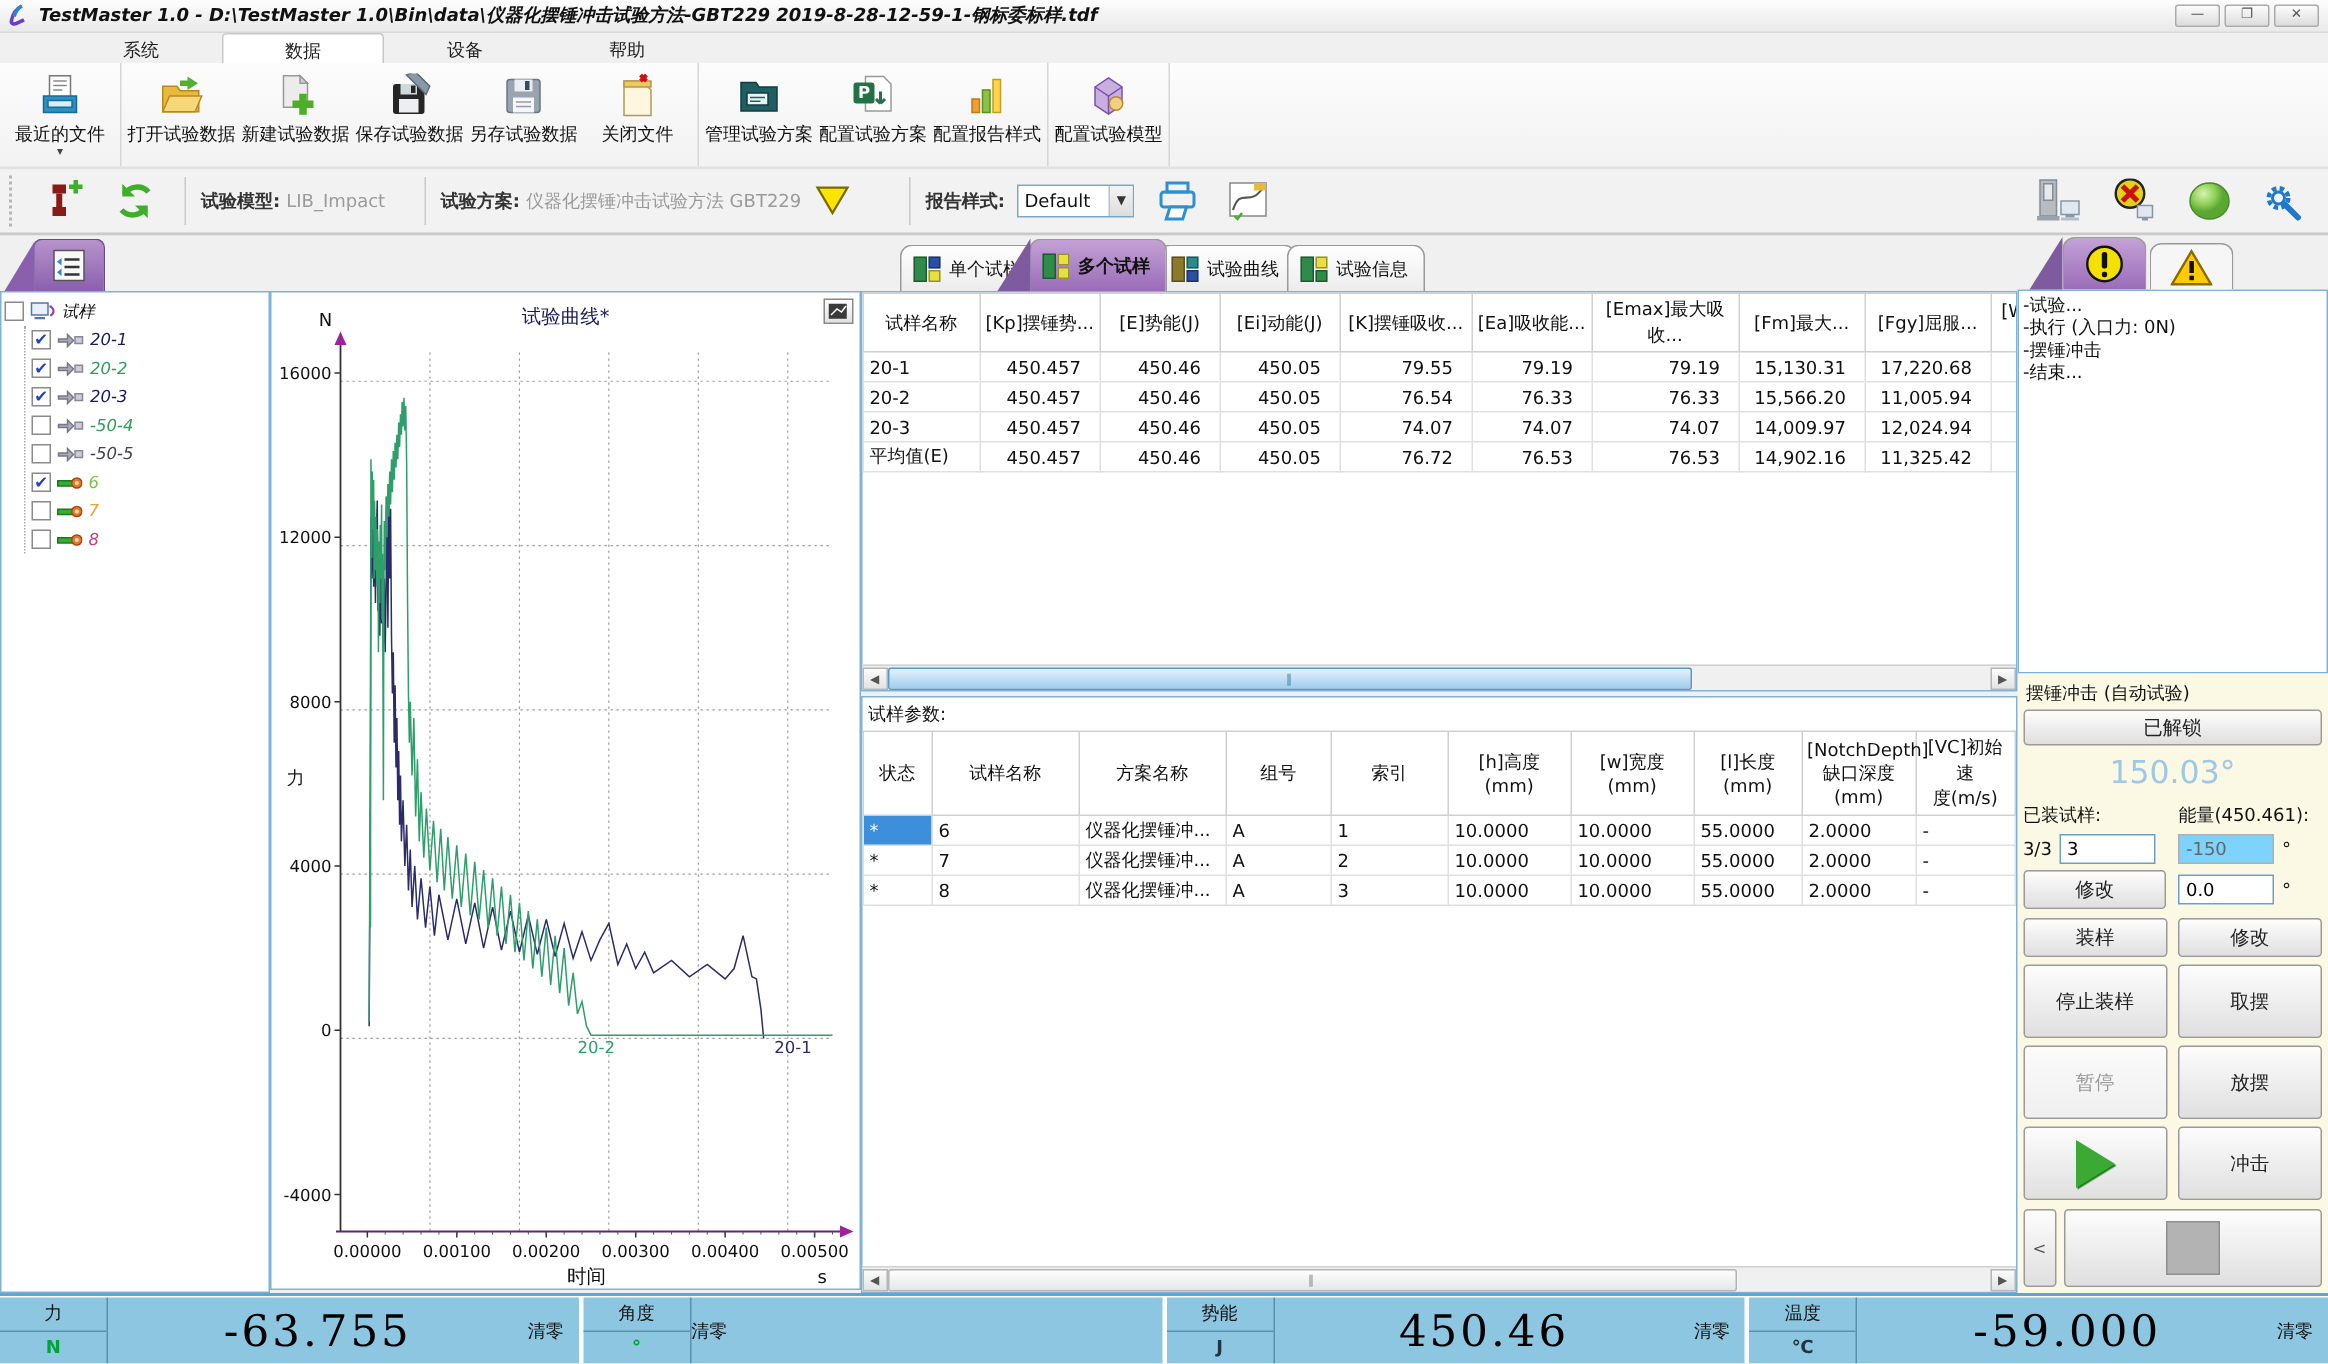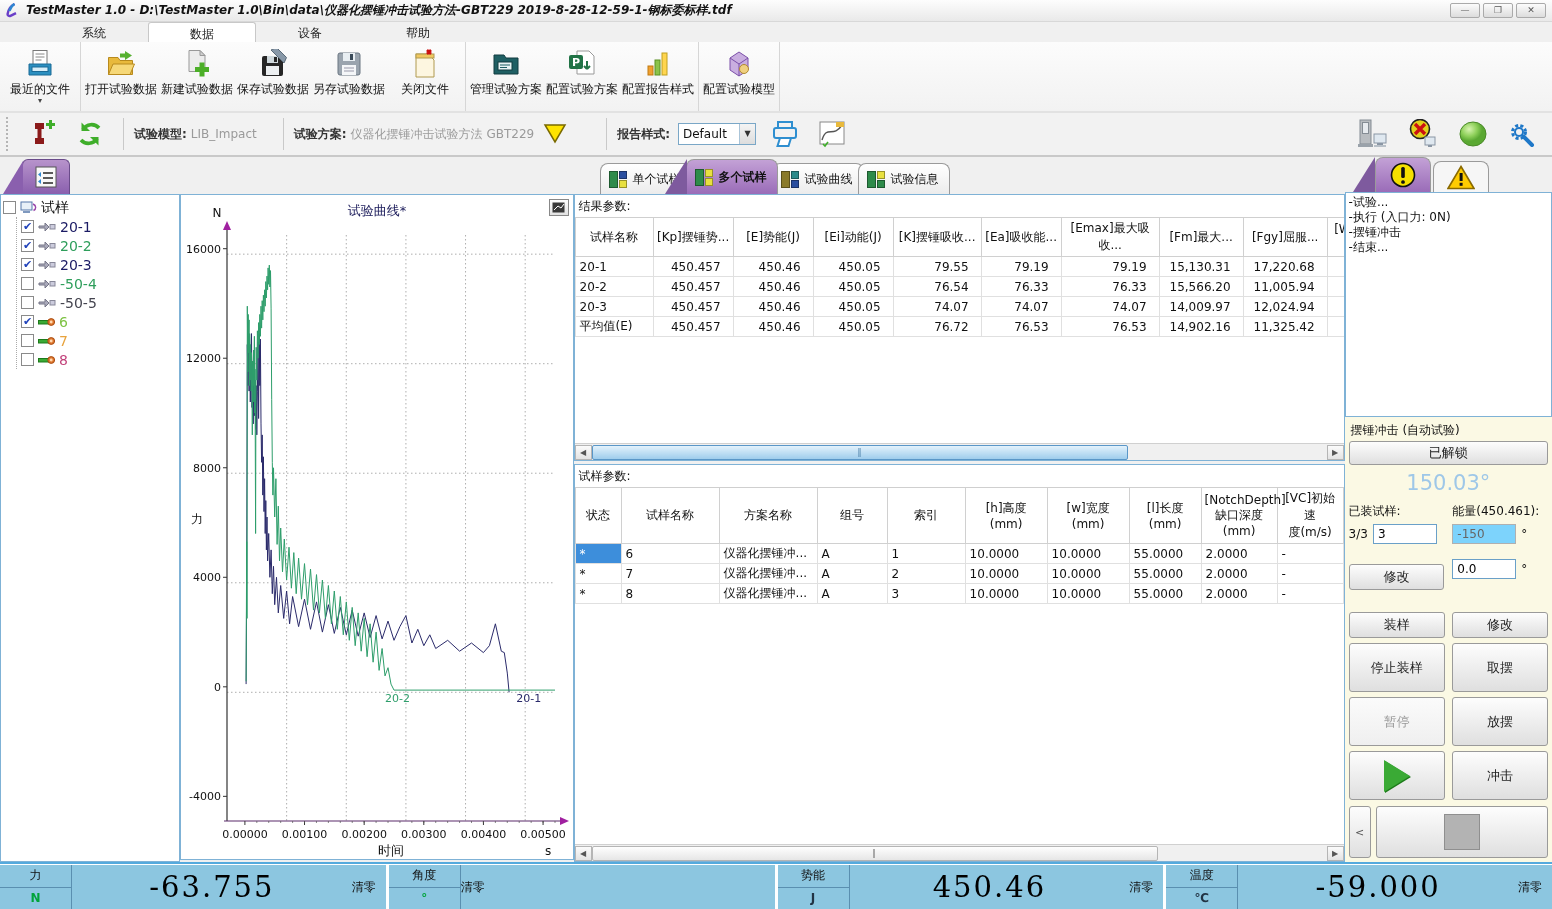--- a/index.html
+++ b/index.html
@@ -45,21 +45,21 @@
 
 .tabicon-strip { height:37px; position:relative; }
 .left-tab { position:absolute; left:22px; top:2px; width:48px; height:35px; background:linear-gradient(#b793cb,#8a5fae); border:1px solid #6a4b8a; border-bottom:none; border-radius:6px 6px 0 0; display:flex; align-items:center; justify-content:center; }
 .left-tab:before { content:""; position:absolute; left:-20px; bottom:0; width:0; height:0; border-bottom:33px solid #8a5fae; border-left:20px solid transparent; }
 
 .panel { background:#fff; border:1px solid #7fb2d6; }
 .tree-panel { flex:1; overflow:hidden; padding:3px 2px; }
 .tree-root-row, .tree-row { display:flex; align-items:center; gap:4px; height:19px; white-space:nowrap; }
 .tree-children { margin-left:13px; border-left:1px dotted #aaa; padding-left:4px; }
 .cbx { width:13px; height:13px; background:#fff; border:1px solid #8a8a8a; font-size:11px; line-height:11px; text-align:center; color:#2244bb; flex:0 0 13px; }
-.tree-label { font-size:14px; }
+.tree-label { font-size:11px;font-style:italic; }
 
 
 .chart-panel { position:relative; height:666px; }
 .chart-corner-btn { position:absolute; top:4px; right:4px; width:20px; height:17px; background:linear-gradient(#fefefe,#e2e2e2); border:1px solid #888; display:flex; align-items:center; justify-content:center; }
 
 
 .tabs-strip { height:37px; display:flex; align-items:flex-end; padding-left:26px; position:relative; }
 .tab { height:31px; display:flex; align-items:center; gap:6px; padding:0 10px 0 8px; background:linear-gradient(#ffffff,#ececec); border:1px solid #9a9a9a; border-bottom:none; border-radius:8px 8px 0 0; margin-right:-6px; position:relative; }
 .tab.active { background:linear-gradient(#c3a1d6,#9a6cb8); z-index:3; font-weight:bold; height:35px; }
 .tab.active:before { content:""; position:absolute; left:-22px; bottom:0; width:0; height:0; border-bottom:35px solid #7e5a9e; border-left:22px solid transparent; }
@@ -96,21 +96,21 @@
 .btn { background:linear-gradient(#fdfdfd,#dfdfdf); border:1px solid #9a9a9a; border-radius:3px; font-size:13px; color:#222; text-align:center; font-family:inherit; }
 .unlock-btn { height:24px; width:100%; font-size:13px; }
 .angle-display { text-align:center; font-size:21px; color:#9ec7e8; padding:6px 0 8px 0; font-family:"DejaVu Sans",sans-serif; }
 .ctl-grid { display:grid; grid-template-columns:1fr 1fr; gap:4px 8px; align-items:center; }
 .ctl-label { font-size:12px; white-space:nowrap; }
 .ctl-row { display:flex; align-items:center; gap:5px; }
 .inp { height:20px; border:1px solid #6aa0c8; background:#fff; font-size:12px; padding:0 4px; width:64px; font-family:inherit; }
 .inp.dis { background:#7dd3fc; color:#666; border-color:#b0b0b0; }
 .deg { font-size:12px; }
 .btn-grid { display:grid; grid-template-columns:1fr 1fr; gap:5px 7px; margin-top:6px; flex:1; }
-.btn.h26 { height:26px;margin-top:16px; }
+.btn.h26 { height:26px; }
 .btn.h48 { height:49px; }
 .play-btn { display:flex; align-items:center; justify-content:center; }
 .play-tri { width:0; height:0; border-left:26px solid #3aaa35; border-top:16px solid transparent; border-bottom:16px solid transparent; filter:drop-shadow(1px 1px 0 #1d7a1a); }
 .bottom-row { display:flex; gap:5px; margin-top:6px; margin-bottom:2px; height:52px; }
 .prev-btn { width:22px; font-size:11px; color:#555; }
 .stop-btn { flex:1; display:flex; align-items:center; justify-content:center; }
 .stop-sq { width:36px; height:36px; background:#b3b3b3; border:1px solid #8f8f8f; }
 .btn.disabled { color:#999; background:linear-gradient(#fbfbfb,#efefef); }
 
 
@@ -602,21 +602,20 @@
           <span class="tab-ico">
             <i style="background: rgb(46, 139, 74); border: 1px solid rgba(0, 0, 0, 0.35);"></i>
             <i style="background: rgb(232, 224, 64); border: 1px solid rgba(0, 0, 0, 0.35);"></i>
             <i style="background: rgb(46, 139, 74); border: 1px solid rgba(0, 0, 0, 0.35);"></i>
           </span>
           <span>试验信息</span>
         </div>
       </div>
 
     <div class="table-panel" style="height:267px;">
-      <div class="tp-title">结果参数:</div>
       <div class="tbl-wrap">
         <table class="grid" id="results-tbl" style="width: 802px;">
             <colgroup>
               <col style="width: 78px;">
               <col style="width: 80px;">
               <col style="width: 80px;">
               <col style="width: 80px;">
               <col style="width: 88px;">
               <col style="width: 80px;">
               <col style="width: 98px;">

